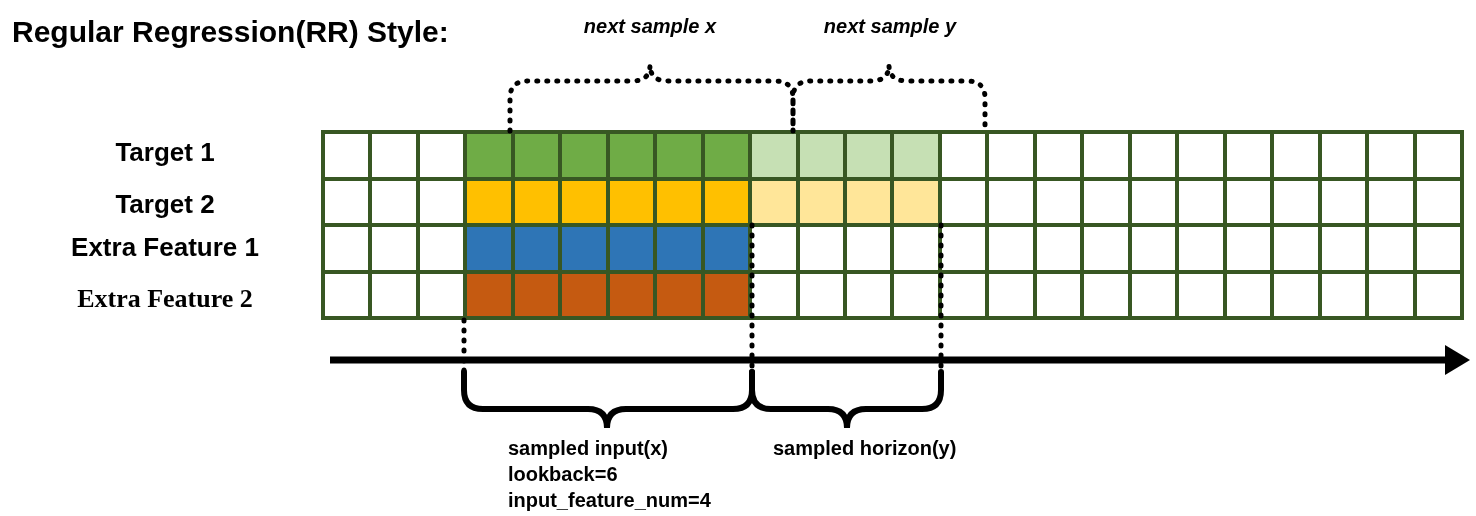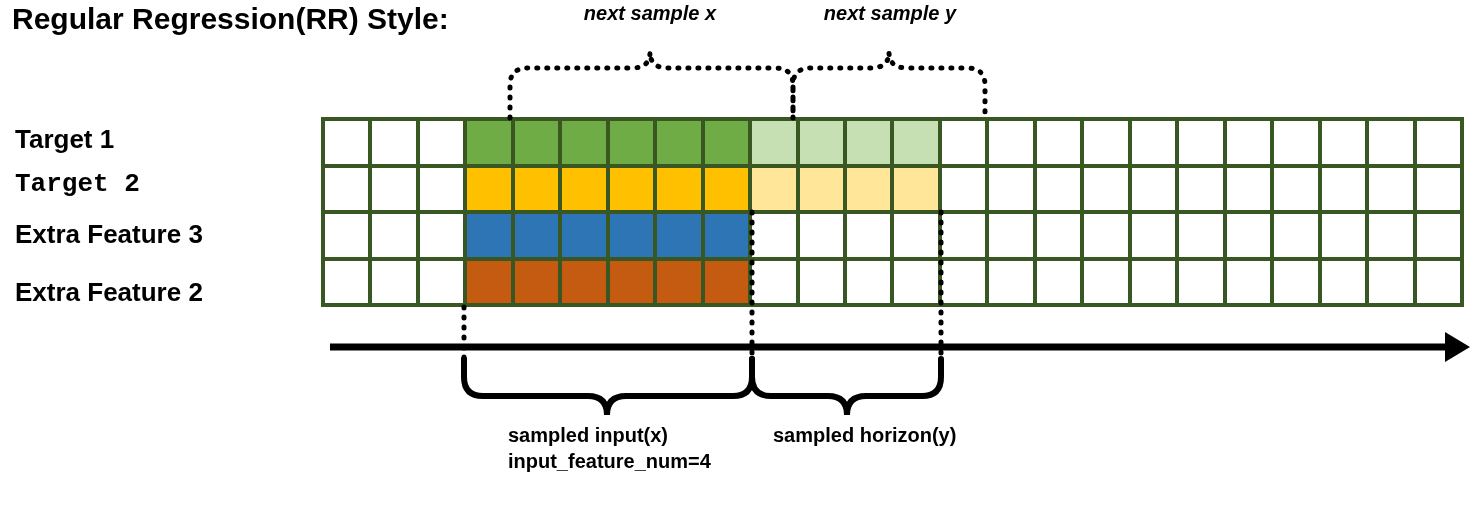--- a/index.html
+++ b/index.html
@@ -1,31 +1,31 @@
 <!DOCTYPE html>
 <html><head>
 <meta charset="utf-8">
 <style>
   html,body{margin:0;padding:0;}
   body{
     width:1476px;height:516px;background:#fff;position:relative;
     font-family:"Liberation Sans",sans-serif;overflow:hidden;
   }
-  .page{position:absolute;inset:0;}
+  .page{position:absolute;inset:0;margin-top:13px;}
 
   
   #title{
     position:absolute;left:12px;top:2px;
     font-size:30px;font-weight:700;color:#000;
     letter-spacing:0px;white-space:nowrap;
   }
 
   
   .row-label{
-    position:absolute;right:0;width:300px;text-align:left;
+    position:absolute;right:0;width:300px;text-align:center;
     font-size:26px;font-weight:700;color:#000;white-space:nowrap;
   }
   #rowlabels{position:absolute;left:10px;top:117px;width:305px;height:190px;}
 
   
   #grid{
     position:absolute;left:321px;top:117px;
     width:1143px;height:190px;
     background:#385723;
     display:grid;
@@ -58,23 +58,23 @@
 </style>
 </head>
 <body>
 
 <div class="page">
 
   <div id="title">Regular Regression(RR) Style:</div>
 
   <div id="rowlabels">
       <div class="row-label" style="top: 6.75px;">Target 1</div>
-      <div class="row-label" style="top: 52px; font-family: Liberation Mono, monospace;">Target 2</div>
-      <div class="row-label" style="top: 101.75px;">Extra Feature 3</div>
-      <div class="row-label" style="top: 160px;">Extra Feature 2</div>
+      <div class="row-label" style="top: 59px;">Target 2</div>
+      <div class="row-label" style="top: 101.75px;">Extra Feature 1</div>
+      <div class="row-label" style="top: 154px; font-family: Liberation Serif, serif;">Extra Feature 2</div>
     </div>
 
   <div id="grid">
       <div class="cell" style="background: rgb(255, 255, 255);"></div>
       <div class="cell" style="background: rgb(255, 255, 255);"></div>
       <div class="cell" style="background: rgb(255, 255, 255);"></div>
       <div class="cell" style="background: rgb(111, 172, 70);"></div>
       <div class="cell" style="background: rgb(111, 172, 70);"></div>
       <div class="cell" style="background: rgb(111, 172, 70);"></div>
       <div class="cell" style="background: rgb(111, 172, 70);"></div>
@@ -190,20 +190,21 @@
     <polygon points="1445,12 1470,27 1445,42" fill="#000"></polygon>
   </svg>
 
   <svg class="brace-svg" style="left:0;top:355px;width:1476px;height:70px;">
     <path d="M 464,4 L 464,22 Q 464,41 483,41 L 588,41 Q 607,41 607,60 Q 607,41 626,41 L 733,41 Q 752,41 752,22 L 752,4" fill="none" stroke="#000" stroke-width="6" stroke-linecap="round"></path>
     <path d="M 752,4 L 752,22 Q 752,41 771,41 L 828,41 Q 847,41 847,60 Q 847,41 866,41 L 922,41 Q 941,41 941,22 L 941,4" fill="none" stroke="#000" stroke-width="6" stroke-linecap="round"></path>
   </svg>
 
   <div class="ann-bottom" style="left:508px;top:422px;">
     <div>sampled input(x)</div>
+    <div>lookback=6</div>
     <div>input_feature_num=4</div>
   </div>
 
   <div class="ann-bottom" style="left:773px;top:422px;">
     <div>sampled horizon(y)</div>
   </div>
 
 </div>
 
 </body></html>

